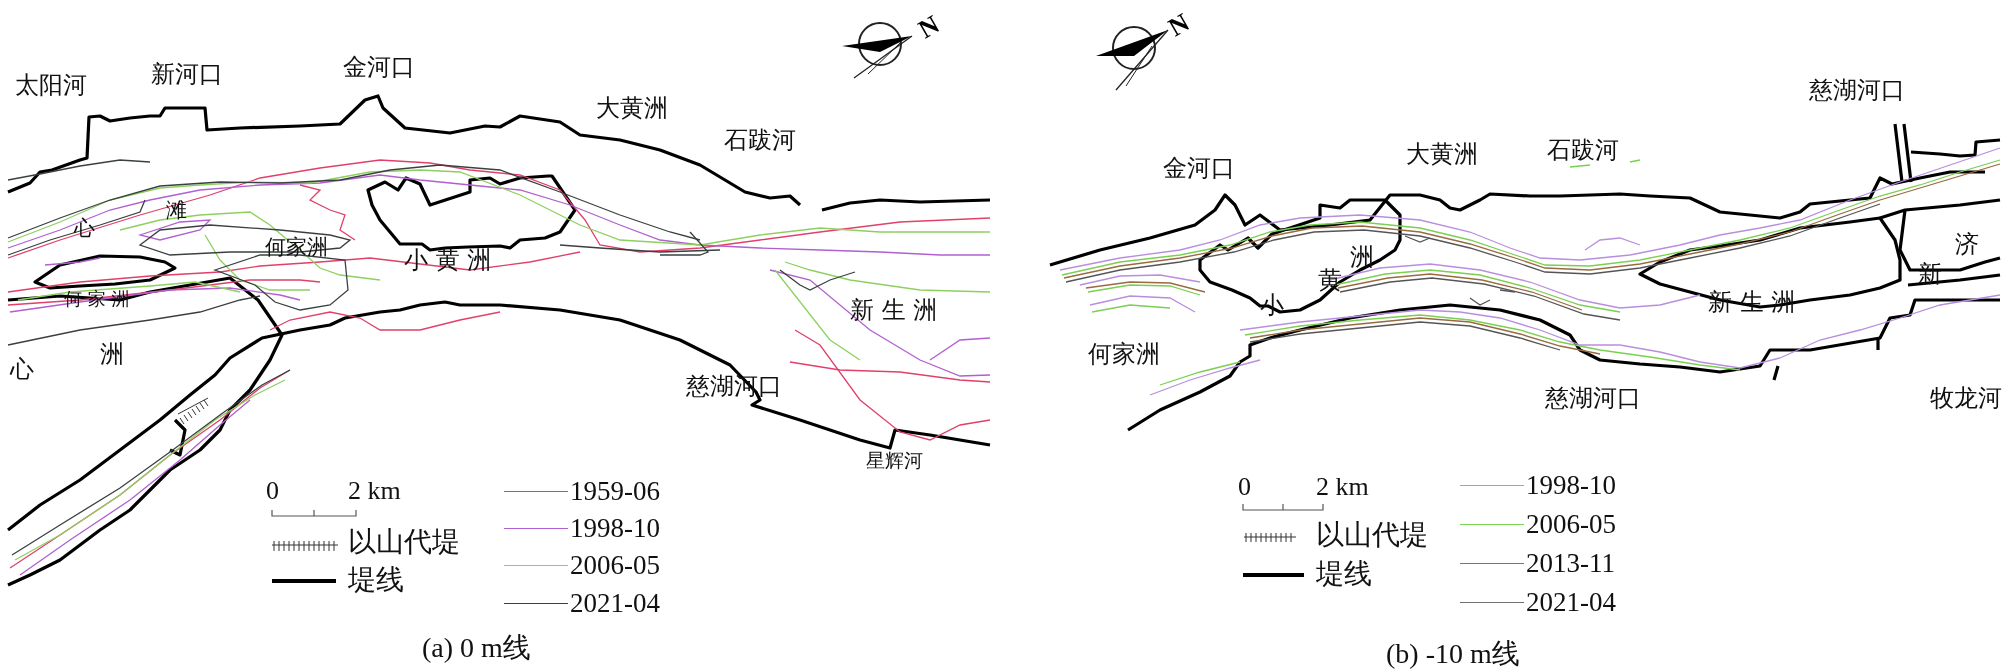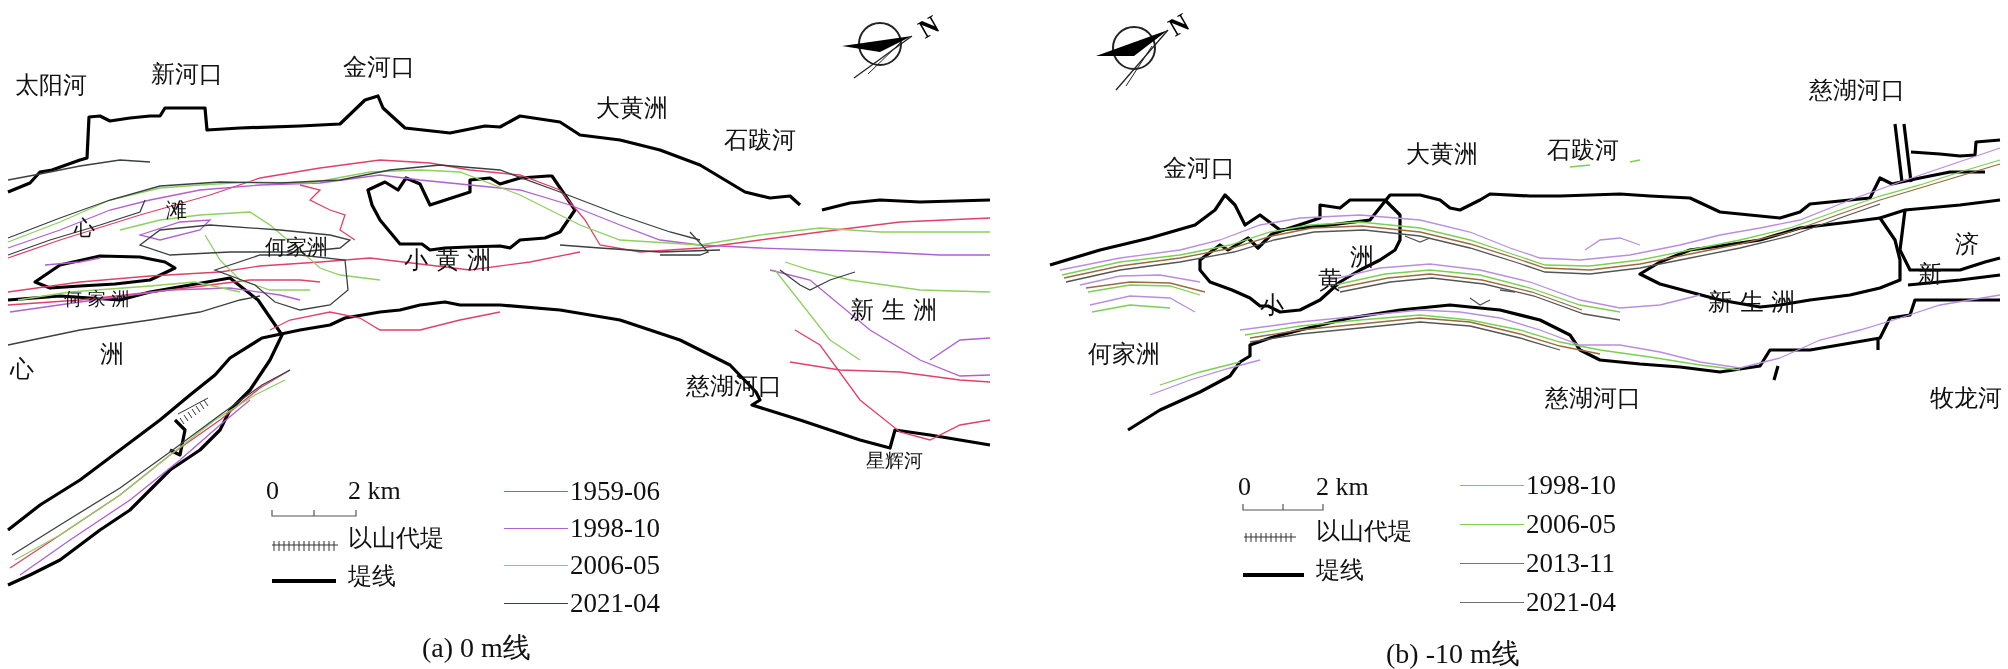--- a/index.html
+++ b/index.html
@@ -9,21 +9,21 @@
   #panel-a { left: 0; width: 1000px; }
   #panel-b { left: 1000px; width: 1008px; }
   svg.map { position: absolute; left: 0; top: 0; }
   .lbl { position: absolute; font-family: "DejaVu Sans", "Liberation Sans", sans-serif;
          font-size: 24px; white-space: nowrap; line-height: 1; color: #111; }
   .lbl.sm { font-size: 21px; }
   .scale-text { position: absolute; font-family: "Liberation Serif", serif; font-size: 26px; line-height: 1; }
   .legend-item { position: absolute; height: 30px; display: flex; align-items: center; }
   .legend-swatch { width: 64px; height: 0; border-top-width: 1.5px; border-top-style: solid; margin-right: 2px; }
   .legend-label { font-family: "Liberation Serif", serif; font-size: 27px; line-height: 1; }
-  .sym-label { position: absolute; font-family: Liberation Mono, monospace; font-size: 24px; line-height: 1; }
+  .sym-label { position: absolute; font-family: Liberation Serif, serif; font-size: 28px; line-height: 1; }
   .caption { position: absolute; font-family: "Liberation Serif", serif; font-size: 28px; line-height: 1; white-space: nowrap; }
   .compass { position: absolute; }
 </style>
 </head>
 <body>
 
 <div class="panel" id="panel-a">
   <svg class="map" width="1000" height="669" viewBox="0 0 1000 669">
 
     <g fill="none" stroke="#000" stroke-width="3.2" stroke-linejoin="round">

